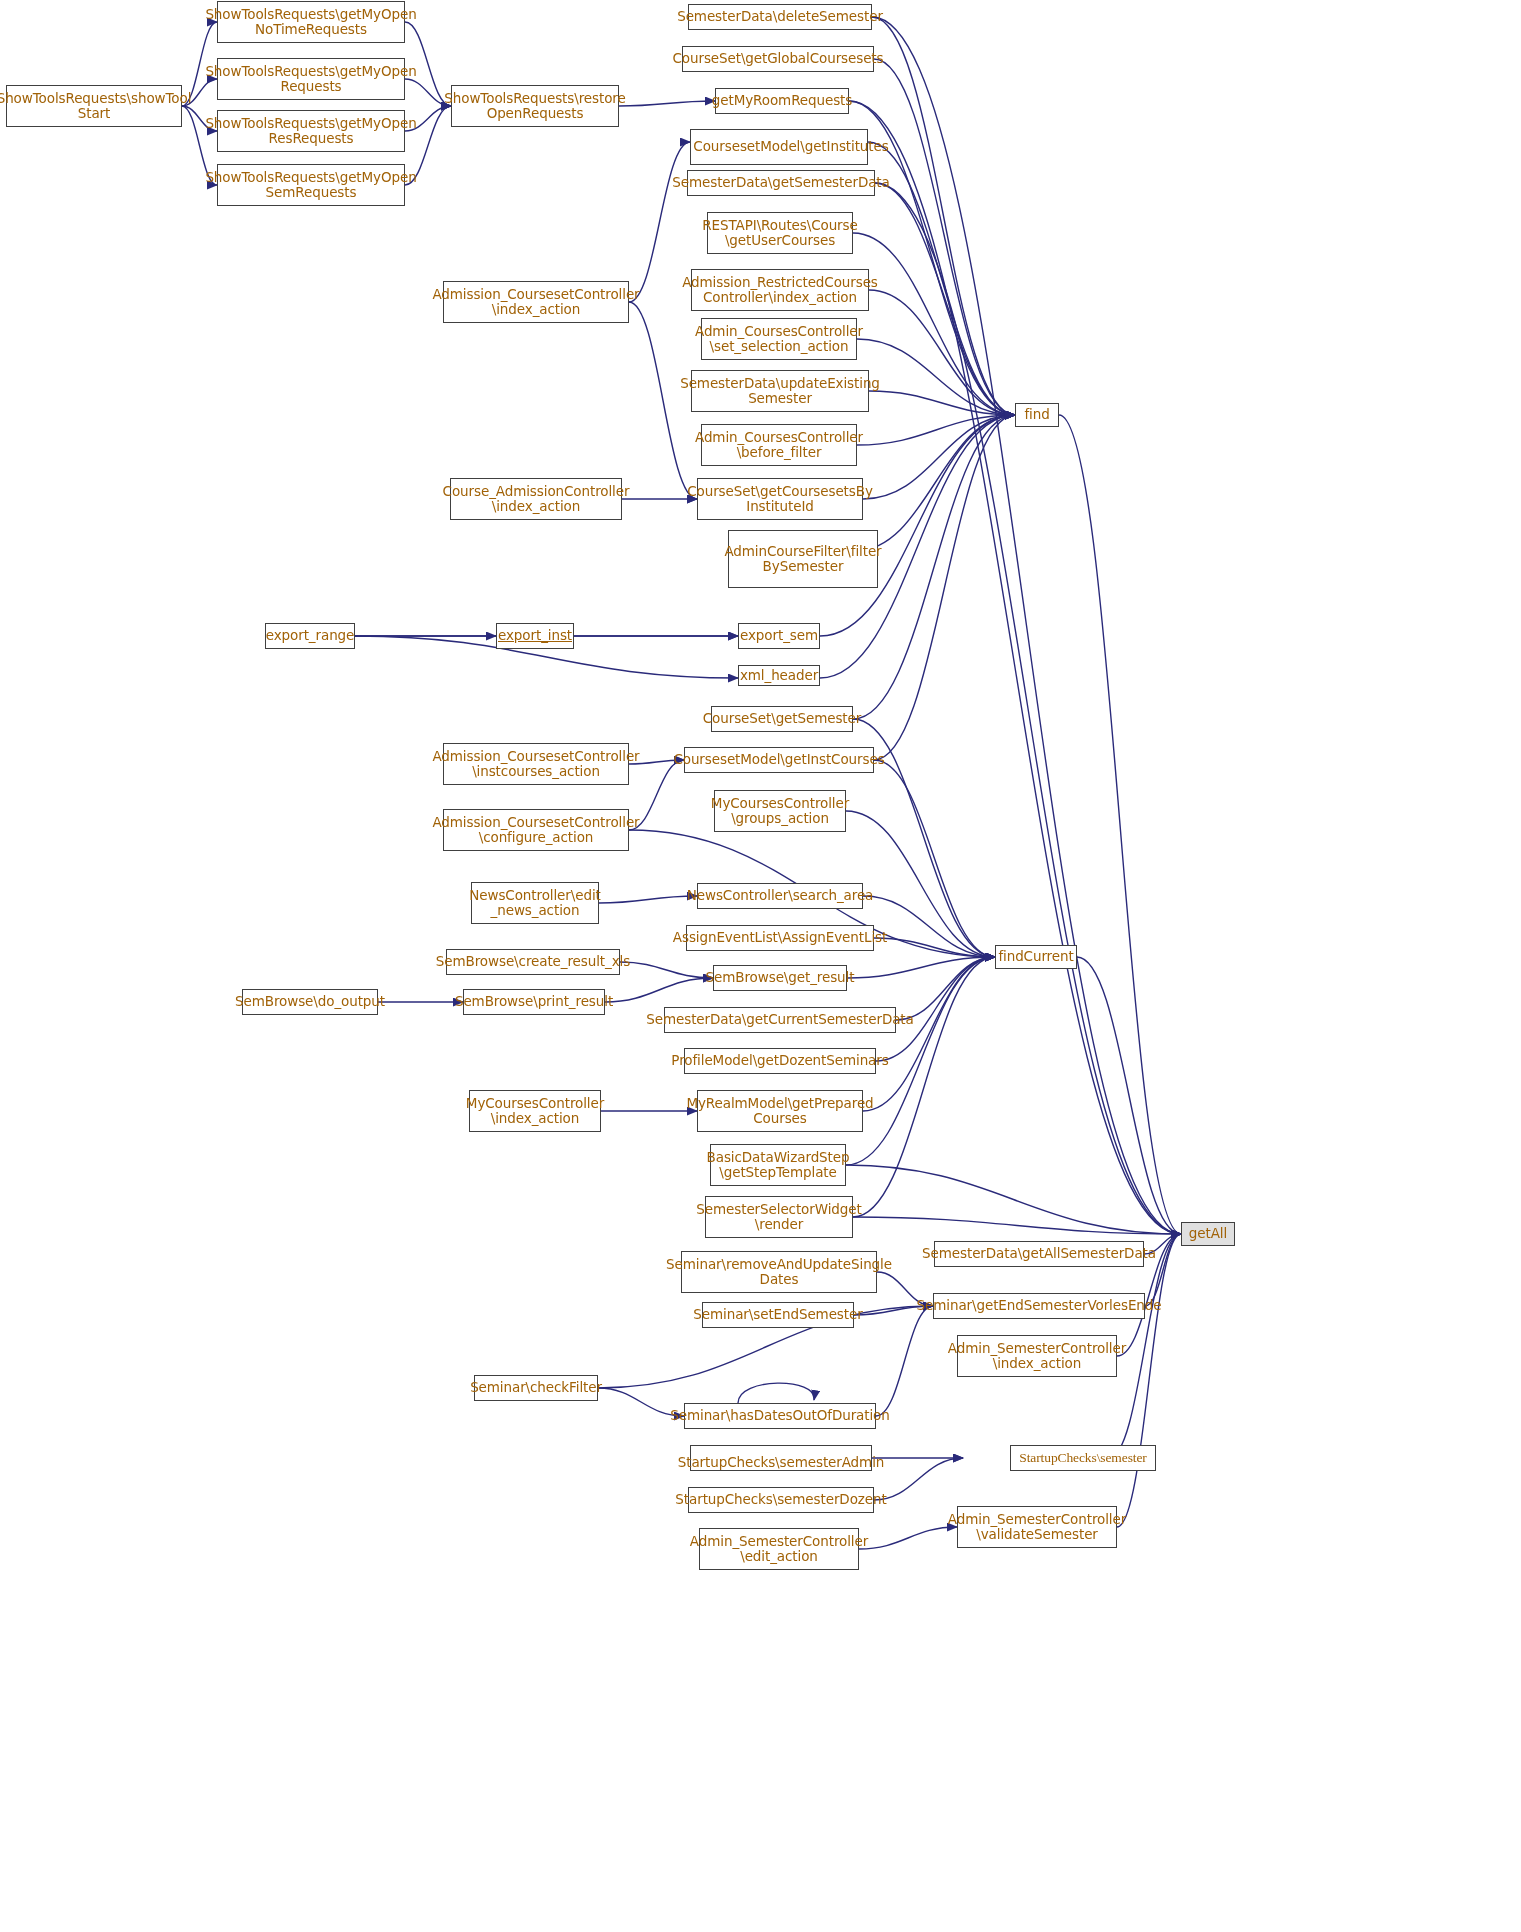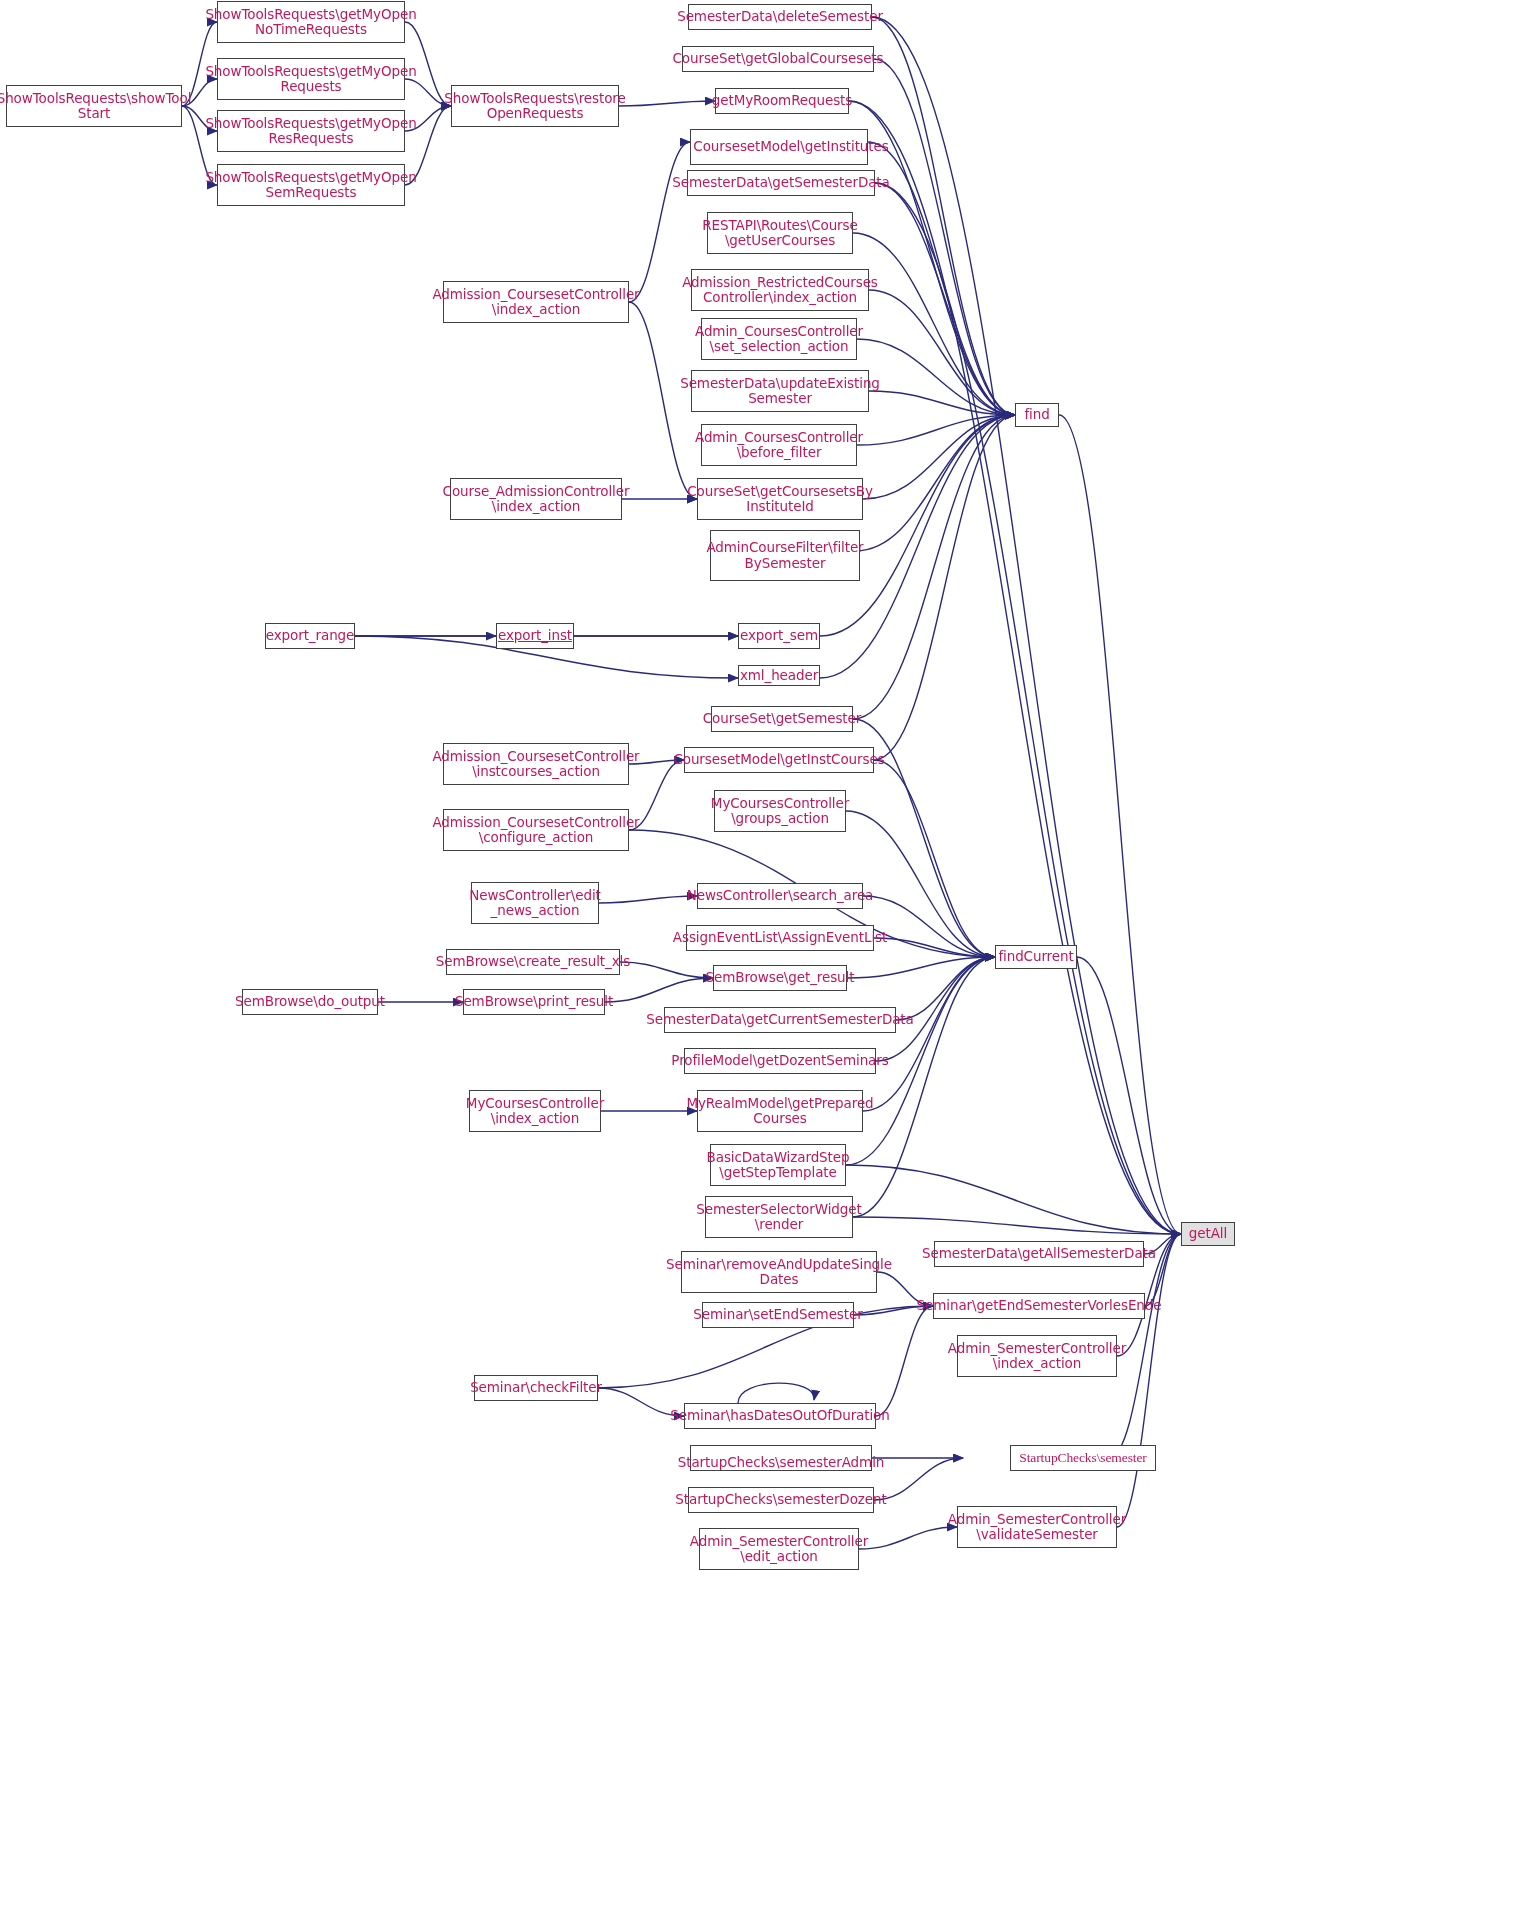--- a/index.html
+++ b/index.html
@@ -22,21 +22,21 @@
     top: 0;
     width: 1521px;
     height: 1932px;
     pointer-events: none;
   }
   .node {
     position: absolute;
     box-sizing: border-box;
     border: 1px solid #404040;
     background: #ffffff;
-    color: #be185d;
+    color: #a16207;
     font-size: 13.5px;
     line-height: 1.12;
     display: flex;
     align-items: center;
     justify-content: center;
     text-align: center;
     white-space: pre-line;
     letter-spacing: -0.1px;
     z-index: 2;
   }
@@ -154,21 +154,21 @@
     <div class="node" style="left: 691px; top: 269px; width: 178px; height: 42px;"><span class="lbl">Admission_RestrictedCourses
 Controller\index_action</span></div>
     <div class="node" style="left: 701px; top: 318px; width: 156px; height: 42px;"><span class="lbl">Admin_CoursesController
 \set_selection_action</span></div>
     <div class="node" style="left: 691px; top: 370px; width: 178px; height: 42px;"><span class="lbl">SemesterData\updateExisting
 Semester</span></div>
     <div class="node" style="left: 701px; top: 424px; width: 156px; height: 42px;"><span class="lbl">Admin_CoursesController
 \before_filter</span></div>
     <div class="node" style="left: 697px; top: 478px; width: 166px; height: 42px;"><span class="lbl">CourseSet\getCoursesetsBy
 InstituteId</span></div>
-    <div class="node" style="left: 710px; top: 530px; width: 150px; height: 51px;"><span class="lbl">AdminCourseFilter\filter
+    <div class="node" style="left: 728px; top: 530px; width: 150px; height: 58px;"><span class="lbl">AdminCourseFilter\filter
 BySemester</span></div>
     <div class="node" style="left: 443px; top: 281px; width: 186px; height: 42px;"><span class="lbl">Admission_CoursesetController
 \index_action</span></div>
     <div class="node" style="left: 450px; top: 478px; width: 172px; height: 42px;"><span class="lbl">Course_AdmissionController
 \index_action</span></div>
     <div class="node" style="left: 1015px; top: 403px; width: 44px; height: 24px;"><span class="lbl">find</span></div>
     <div class="node" style="left: 265px; top: 623px; width: 90px; height: 26px;"><span class="lbl">export_range</span></div>
     <div class="node" style="left: 496px; top: 623px; width: 78px; height: 26px; text-decoration: underline;"><span class="lbl">export_inst</span></div>
     <div class="node" style="left: 738px; top: 623px; width: 82px; height: 26px;"><span class="lbl">export_sem</span></div>
     <div class="node" style="left: 738px; top: 665px; width: 82px; height: 21px;"><span class="lbl">xml_header</span></div>

